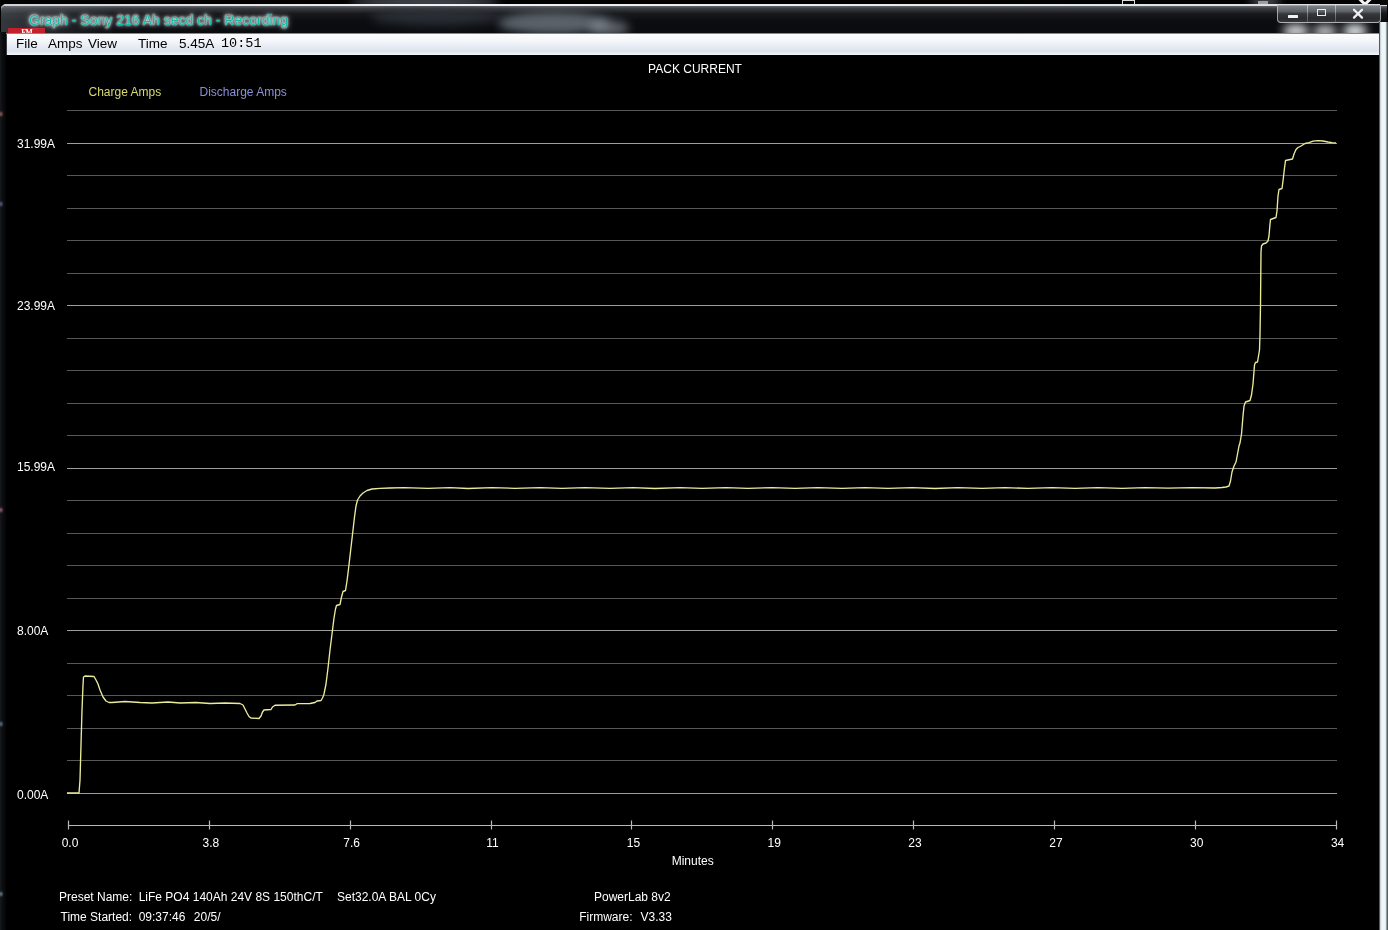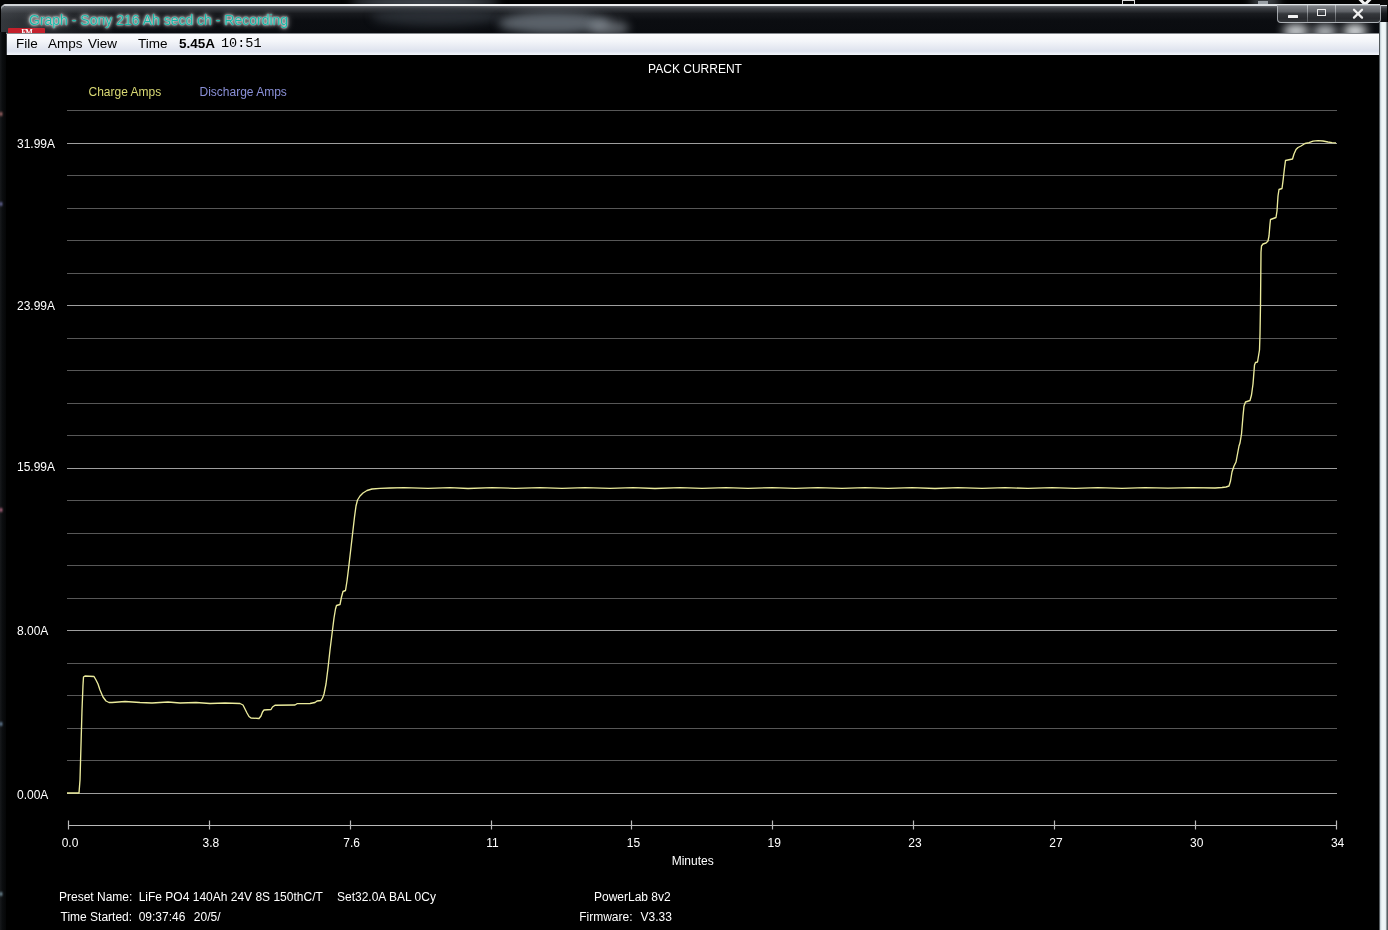--- a/index.html
+++ b/index.html
@@ -160,21 +160,21 @@
       <svg width="44" height="18" style="position:absolute;left:0;top:0">
         <path d="M18 4.8 L26 12.6 M26 4.8 L18 12.6" stroke="#f0f0f0" stroke-width="2.3" stroke-linecap="round"></path>
       </svg>
     </div>
   </div>
   <div class="abs" id="menubar">
     <span class="mi" style="left:10px;">File</span>
     <span class="mi" style="left:42px;">Amps</span>
     <span class="mi" style="left:82px;">View</span>
     <span class="mi" style="left:132px;">Time</span>
-    <span class="mi" style="left:173px;font-weight:bold;">5.45A</span>
+    <span class="mi" style="left:173px;">5.45A</span>
     <span class="mi" style="left:215px;font-family:Liberation Mono, monospace;">10:51</span>
   </div>
   <div class="abs" id="lbord">
     <div class="spk" style="left:0;top:80px;background:#d88;"></div>
     <div class="spk" style="left:0;top:170px;background:#88c;"></div>
     <div class="spk" style="left:0;top:476px;background:#e8a;"></div>
     <div class="spk" style="left:0;top:690px;background:#8ac;"></div>
     <div class="spk" style="left:0;top:860px;background:#9bc;"></div>
   </div>
   <div class="abs" id="rbord"></div>

